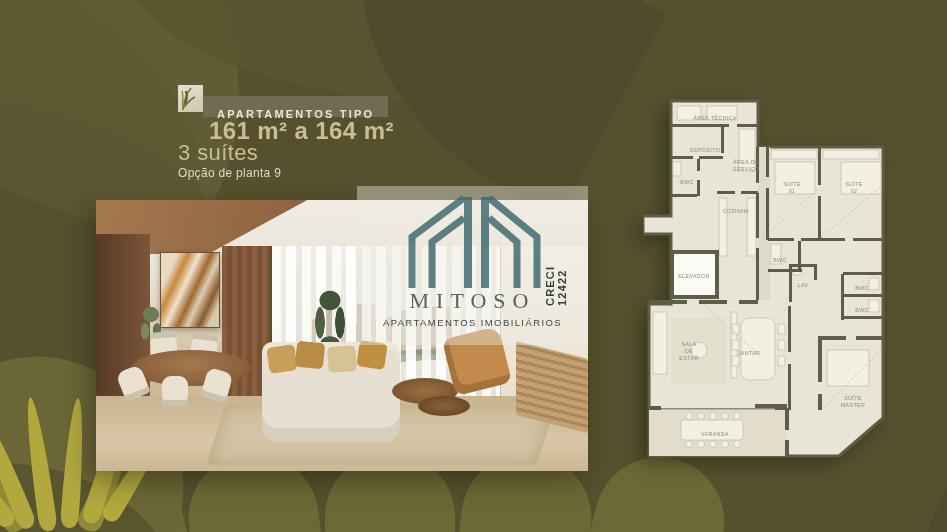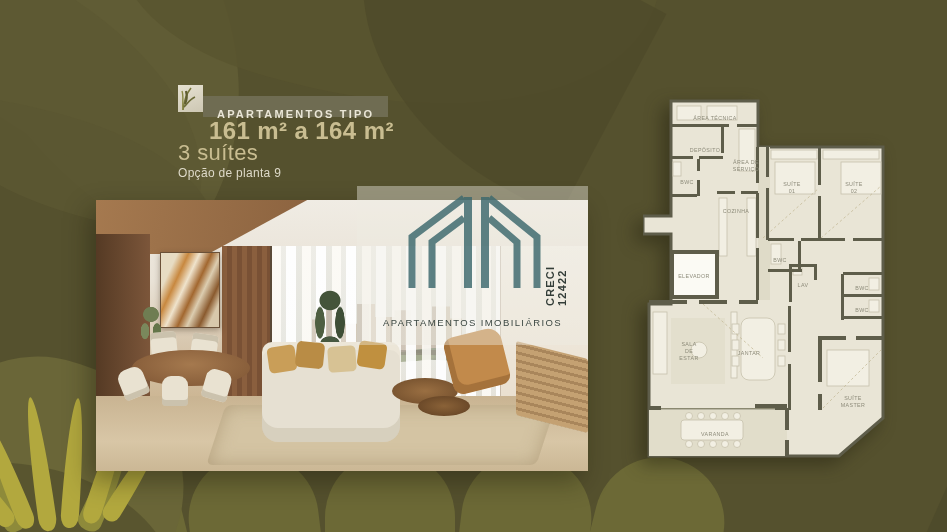--- a/index.html
+++ b/index.html
@@ -236,20 +236,21 @@
     <svg class="wm-logo" viewBox="0 0 134 94">
       <g fill="none" stroke="#3c686d" stroke-width="7">
         <path d="M57,4 L5,43 L5,94"></path>
         <path d="M57,24 L25,48 L25,94"></path>
         <path d="M61,3 L61,94" stroke-width="8"></path>
         <path d="M78,3 L78,94" stroke-width="8"></path>
         <path d="M82,24 L110,48 L110,94"></path>
         <path d="M82,4 L130,43 L130,94"></path>
       </g>
     </svg>
+    <div class="wm-brand">MITOSO</div>
     <div class="wm-tagline">APARTAMENTOS IMOBILIÁRIOS</div>
     <div class="wm-creci">CRECI 12422</div>
   </div>
 
   <svg class="plan" viewBox="0 0 250 375">
 
     <polygon points="28,3 115,3 115,49 240,49 240,320 196,358 6,358 6,206 28,206 28,136 0,136 0,118 28,118" fill="#e9e5d6" stroke="#5e5d4a" stroke-width="3"></polygon>
 
     <g fill="#dfdbc8">
       <rect x="115" y="49" width="12" height="153"></rect>

